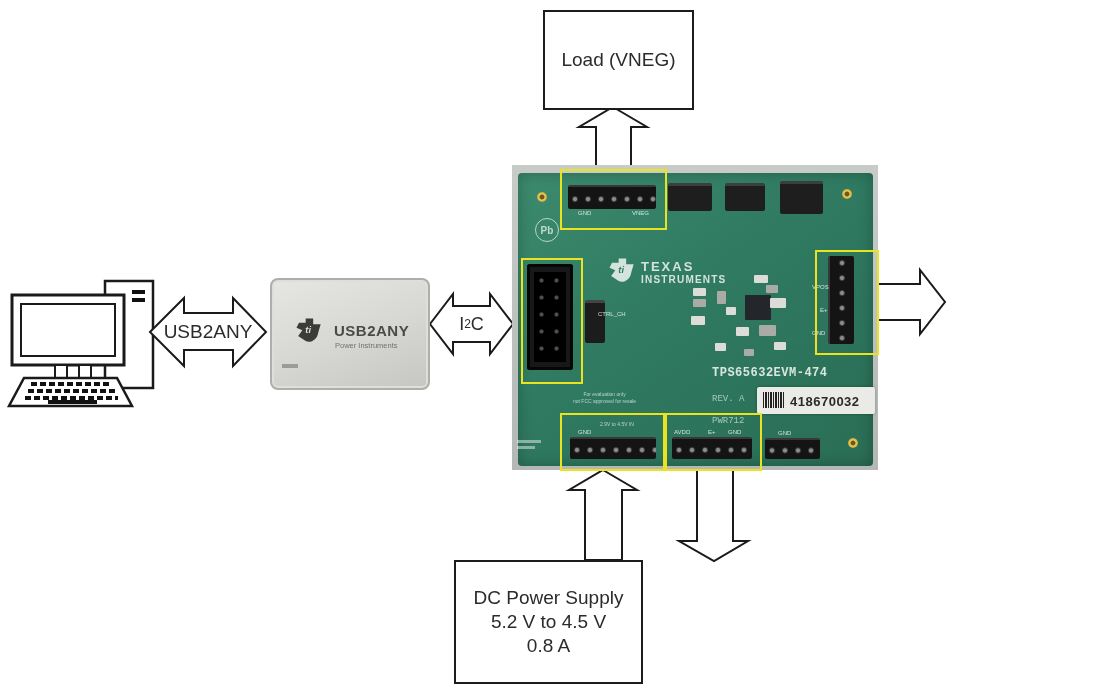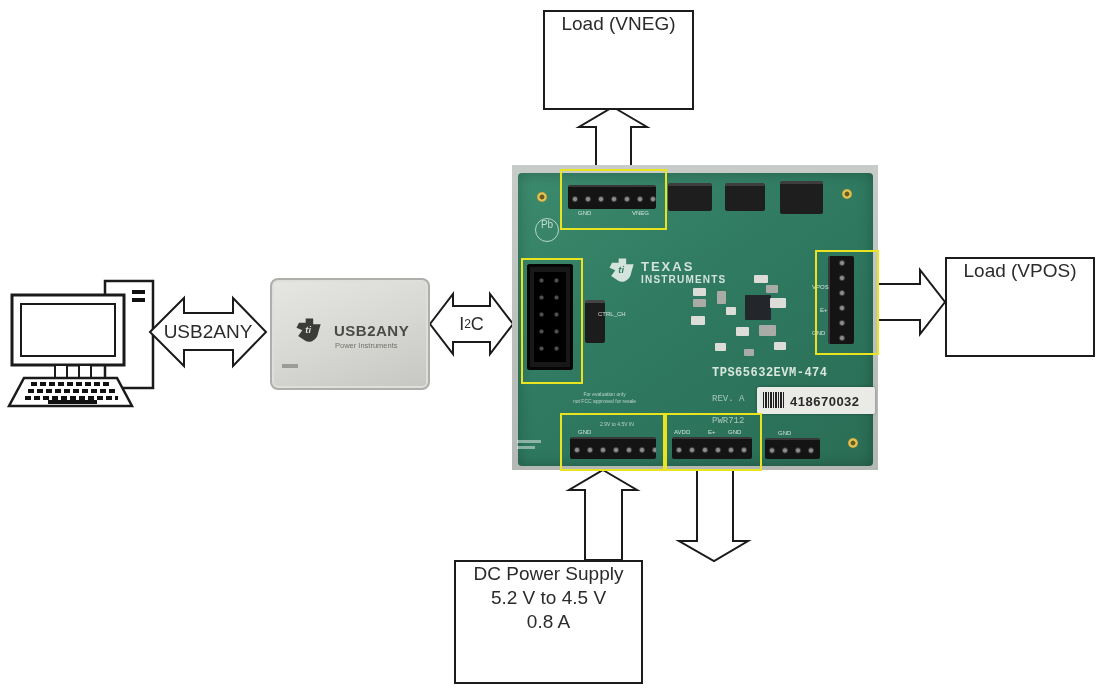--- a/index.html
+++ b/index.html
@@ -1,20 +1,20 @@
 <!DOCTYPE html>
 <html><head>
 <meta charset="utf-8">
 <style>
   html,body{margin:0;padding:0;background:#fff;}
   #canvas{position:relative;width:1100px;height:691px;background:#ffffff;
           font-family:"Liberation Sans",sans-serif;overflow:hidden;}
   #arrows-svg{position:absolute;left:0;top:0;z-index:1;}
   .flowbox{position:absolute;z-index:3;background:#fff;border:2px solid #1c1c1c;
-           display:flex;flex-direction:column;align-items:center;
+           display:flex;flex-direction:column;align-items:center;justify-content:center;
            font-size:19px;color:#2b2b2b;text-align:center;line-height:24px;}
   .arrowlabel{position:absolute;z-index:2;display:flex;align-items:center;justify-content:center;
               font-size:19px;color:#2b2b2b;}
   .arrowlabel sup{font-size:12px;line-height:0;}
   
   #device{position:absolute;left:270px;top:278px;width:156px;height:108px;z-index:2;
           background:linear-gradient(160deg,#e6e6e3 0%,#d6d6d2 55%,#c6c6c2 100%);
           border:2px solid #aeaeaa;border-radius:8px;box-shadow:inset 0 0 0 2px #dededb;}
   #device .d-title{position:absolute;left:62px;top:42px;font-size:15px;font-weight:bold;
           color:#4a4a47;letter-spacing:.5px;}
@@ -49,21 +49,21 @@
   #pcb-title{position:absolute;left:200px;top:201px;font-family:"Liberation Mono",monospace;
         font-weight:bold;font-size:12px;letter-spacing:.5px;color:#d9e6df;}
   .pcb-sub{position:absolute;font-family:"Liberation Mono",monospace;font-size:9px;color:rgba(214,230,222,.72);}
   #label-serial{position:absolute;left:245px;top:222px;width:118px;height:27px;background:#eaeae7;border-radius:2px;
         box-shadow:0 0 3px rgba(0,0,0,.35);}
   #label-serial .bars{position:absolute;left:6px;top:5px;width:22px;height:16px;
         background:repeating-linear-gradient(90deg,#222 0 1px,rgba(0,0,0,0) 1px 2px,#222 2px 4px,rgba(0,0,0,0) 4px 5px);}
   #label-serial .num{position:absolute;left:33px;top:7px;font-size:13px;font-weight:bold;color:#2a2a2a;letter-spacing:.5px;}
   #pb-circle{position:absolute;left:23px;top:53px;width:22px;height:22px;border-radius:50%;
         border:1.5px solid rgba(215,232,224,.8);color:rgba(215,232,224,.85);font-size:10px;
-        display:flex;align-items:flex-start;justify-content:center;}
+        display:flex;align-items:center;justify-content:center;font-weight:bold;}
   .ti-brand1{position:absolute;left:129px;top:94px;font-size:13px;font-weight:bold;letter-spacing:2px;color:#d4e3db;}
   .ti-brand2{position:absolute;left:129px;top:109px;font-size:10px;font-weight:bold;letter-spacing:1.2px;color:#d4e3db;}
   .microbar{position:absolute;background:rgba(255,255,255,.45);height:3px;}
 </style>
 </head>
 <body>
 
 <div id="canvas">
 
   <svg id="arrows-svg" width="1100" height="691" viewBox="0 0 1100 691">
@@ -196,22 +196,19 @@
     <div class="silk" style="left:196px;top:264px;">E+</div>
     <div class="silk" style="left:216px;top:264px;">GND</div>
     <div class="silk" style="left:266px;top:265px;">GND</div>
     <div class="microbar" style="left:5px;top:275px;width:24px;"></div>
     <div class="microbar" style="left:5px;top:281px;width:18px;"></div>
   </div>
 
   <div class="flowbox" style="left:543px;top:10px;width:147px;height:96px;">
     <span>Load (VNEG)</span>
   </div>
-  <div class="flowbox" style="left:945px;top:257px;width:146px;height:96px;">
-    <span>Load (VPOS)</span>
-  </div>
   <div class="flowbox" style="left:454px;top:560px;width:185px;height:120px;">
     <span>DC Power Supply</span>
     <span>5.2 V to 4.5 V</span>
     <span>0.8 A</span>
   </div>
 
 </div>
 
 </body></html>

